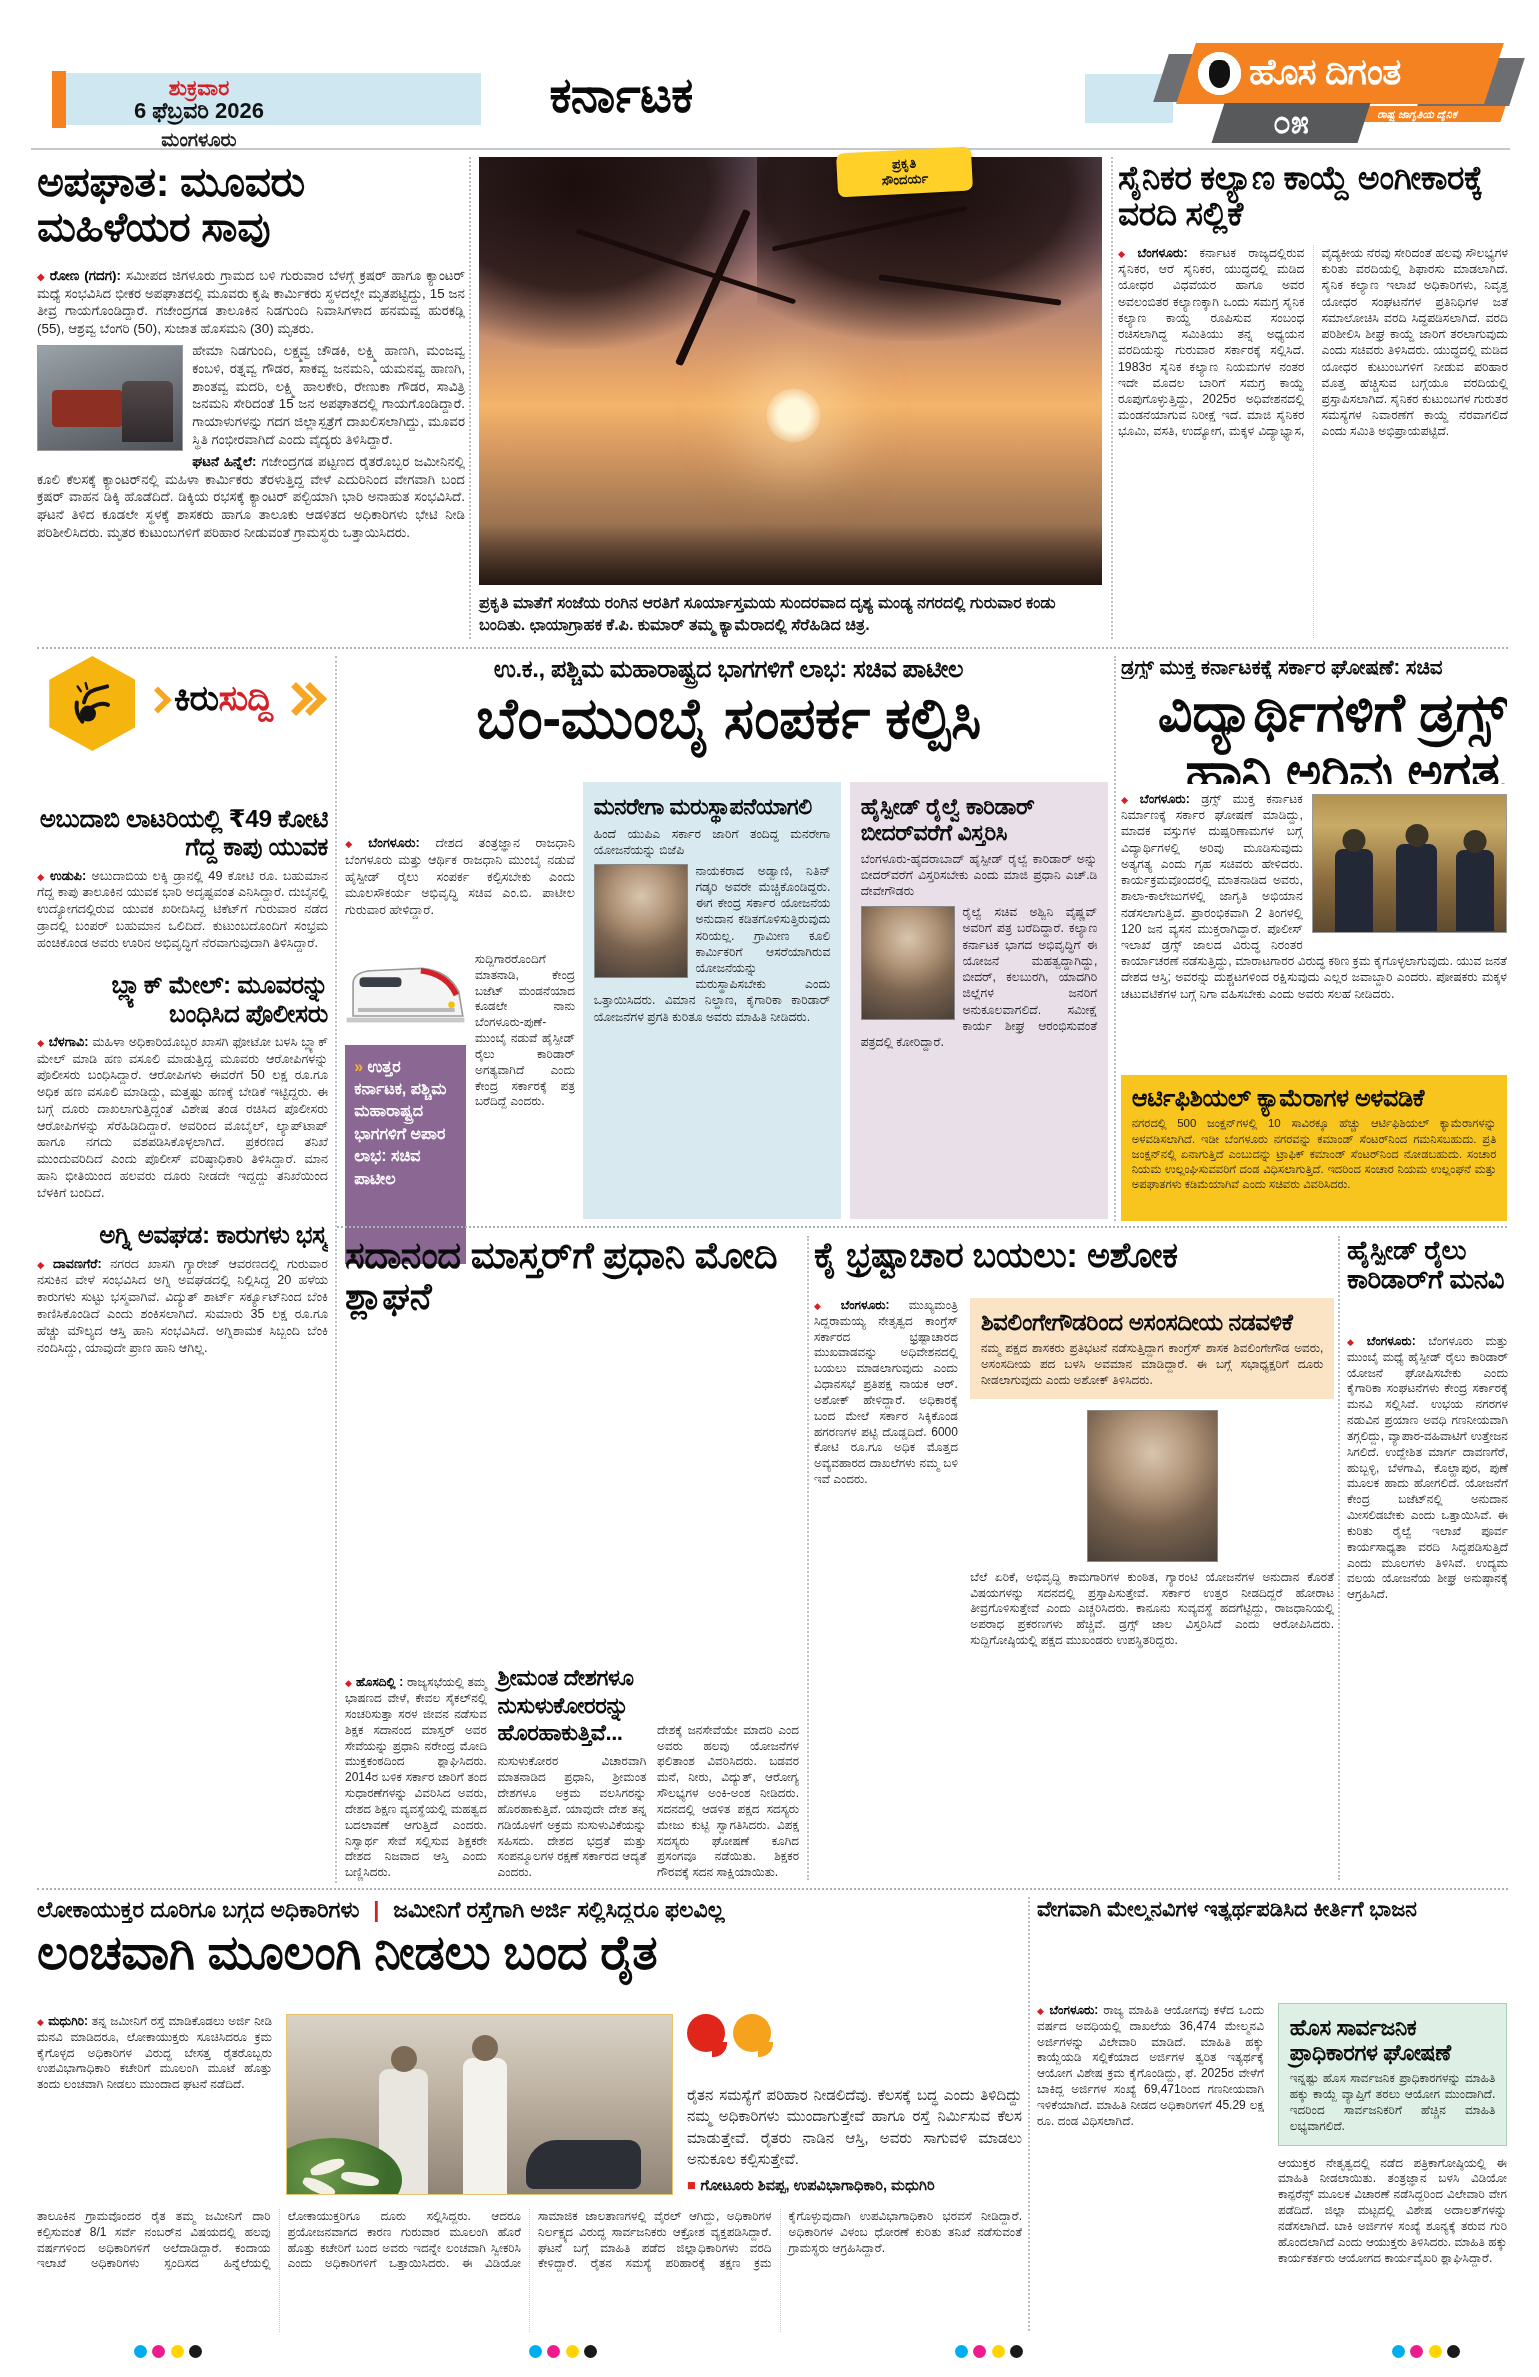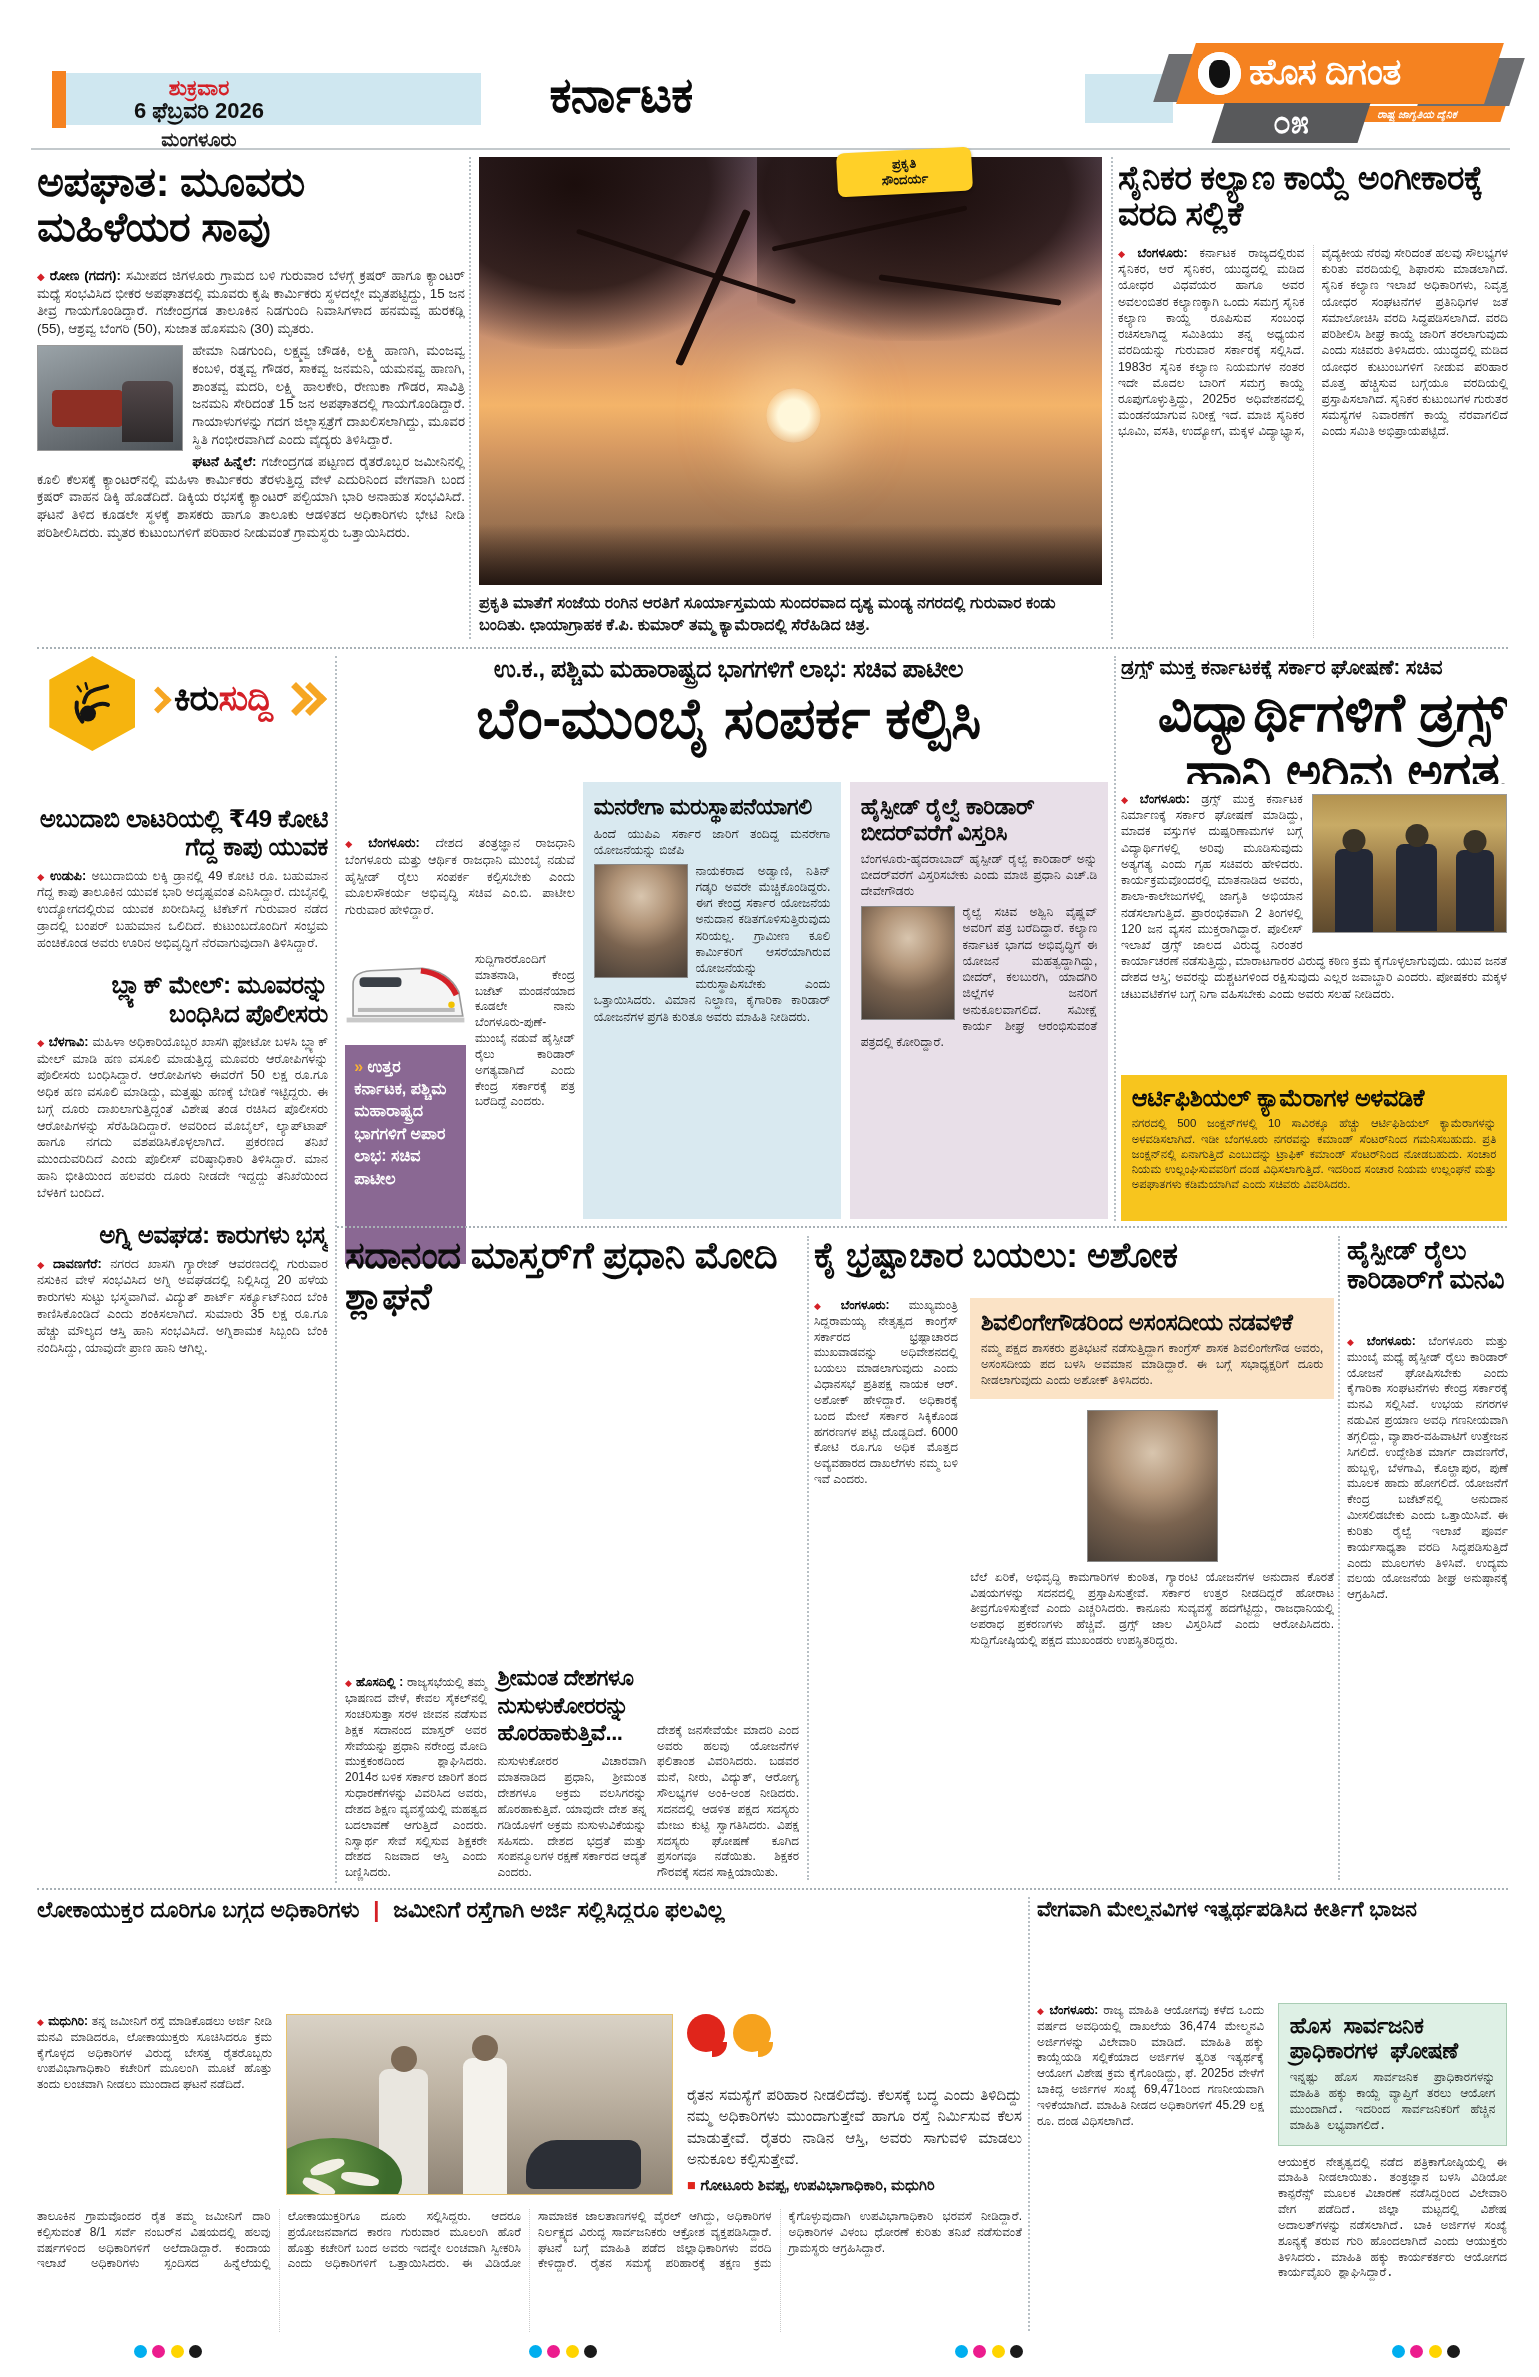--- a/index.html
+++ b/index.html
@@ -267,20 +267,21 @@
     <span class="dia">◆</span><span class="dl">ಬೆಂಗಳೂರು:</span> <span>ಬೆಂಗಳೂರು ಮತ್ತು ಮುಂಬೈ ಮಧ್ಯೆ ಹೈಸ್ಪೀಡ್ ರೈಲು ಕಾರಿಡಾರ್ ಯೋಜನೆ ಘೋಷಿಸಬೇಕು ಎಂದು ಕೈಗಾರಿಕಾ ಸಂಘಟನೆಗಳು ಕೇಂದ್ರ ಸರ್ಕಾರಕ್ಕೆ ಮನವಿ ಸಲ್ಲಿಸಿವೆ. ಉಭಯ ನಗರಗಳ ನಡುವಿನ ಪ್ರಯಾಣ ಅವಧಿ ಗಣನೀಯವಾಗಿ ತಗ್ಗಲಿದ್ದು, ವ್ಯಾಪಾರ-ವಹಿವಾಟಿಗೆ ಉತ್ತೇಜನ ಸಿಗಲಿದೆ. ಉದ್ದೇಶಿತ ಮಾರ್ಗ ದಾವಣಗೆರೆ, ಹುಬ್ಬಳ್ಳಿ, ಬೆಳಗಾವಿ, ಕೊಲ್ಹಾಪುರ, ಪುಣೆ ಮೂಲಕ ಹಾದು ಹೋಗಲಿದೆ. ಯೋಜನೆಗೆ ಕೇಂದ್ರ ಬಜೆಟ್‌ನಲ್ಲಿ ಅನುದಾನ ಮೀಸಲಿಡಬೇಕು ಎಂದು ಒತ್ತಾಯಿಸಿವೆ. ಈ ಕುರಿತು ರೈಲ್ವೆ ಇಲಾಖೆ ಪೂರ್ವ ಕಾರ್ಯಸಾಧ್ಯತಾ ವರದಿ ಸಿದ್ಧಪಡಿಸುತ್ತಿದೆ ಎಂದು ಮೂಲಗಳು ತಿಳಿಸಿವೆ. ಉದ್ಯಮ ವಲಯ ಯೋಜನೆಯ ಶೀಘ್ರ ಅನುಷ್ಠಾನಕ್ಕೆ ಆಗ್ರಹಿಸಿದೆ.</span>
   </div>
 
   <div class="abs hdot" style="left:37px;top:1888px;width:1471px;"></div>
 
   <div class="abs kicker" style="left:37px;top:1897px;width:985px;font-size:22px;white-space:nowrap;overflow:hidden;">
     <span>ಲೋಕಾಯುಕ್ತರ ದೂರಿಗೂ ಬಗ್ಗದ ಅಧಿಕಾರಿಗಳು</span>
     <span style="color:#d42027;font-weight:900;margin:0 7.7px;">|</span>
     <span>ಜಮೀನಿಗೆ ರಸ್ತೆಗಾಗಿ ಅರ್ಜಿ ಸಲ್ಲಿಸಿದ್ದರೂ ಫಲವಿಲ್ಲ</span>
   </div>
+  <div class="abs hl" style="left:37px;top:1927px;width:985px;font-size:48px;height:75px;overflow:hidden;white-space:nowrap;">ಲಂಚವಾಗಿ ಮೂಲಂಗಿ ನೀಡಲು ಬಂದ ರೈತ</div>
 
   <div class="abs ovh" style="left:37px;top:2014px;width:985px;height:183px;display:flex;gap:14px;">
     <div class="bt ovh" style="width:235px;font-size:12px;">
       <span class="dia">◆</span><span class="dl">ಮಧುಗಿರಿ:</span> <span>ತನ್ನ ಜಮೀನಿಗೆ ರಸ್ತೆ ಮಾಡಿಕೊಡಲು ಅರ್ಜಿ ನೀಡಿ ಮನವಿ ಮಾಡಿದರೂ, ಲೋಕಾಯುಕ್ತರು ಸೂಚಿಸಿದರೂ ಕ್ರಮ ಕೈಗೊಳ್ಳದ ಅಧಿಕಾರಿಗಳ ವಿರುದ್ಧ ಬೇಸತ್ತ ರೈತರೊಬ್ಬರು ಉಪವಿಭಾಗಾಧಿಕಾರಿ ಕಚೇರಿಗೆ ಮೂಲಂಗಿ ಮೂಟೆ ಹೊತ್ತು ತಂದು ಲಂಚವಾಗಿ ನೀಡಲು ಮುಂದಾದ ಘಟನೆ ನಡೆದಿದೆ.</span>
     </div>
     <div class="farmer-photo" style="width:385px;height:179px;flex:none;">
       <div class="figure2" style="left:92px;top:54px;width:49px;height:126px;"></div>
       <div class="figure2" style="left:176px;top:43px;width:44px;height:137px;background:#f4f2ec;"></div>
       <div class="veg" style="left:-23px;top:123px;width:138px;height:84px;"></div>
       <div class="radish" style="left:23px;top:146px;width:35px;height:12.3px;transform:rotate(-18deg);"></div>
@@ -301,21 +302,21 @@
   </div>
   <div class="abs ovh cols4 bt" style="left:37px;top:2209px;width:985px;height:123px;font-size:12px;">ತಾಲೂಕಿನ ಗ್ರಾಮವೊಂದರ ರೈತ ತಮ್ಮ ಜಮೀನಿಗೆ ದಾರಿ ಕಲ್ಪಿಸುವಂತೆ 8/1 ಸರ್ವೆ ನಂಬರ್‌ನ ವಿಷಯದಲ್ಲಿ ಹಲವು ವರ್ಷಗಳಿಂದ ಅಧಿಕಾರಿಗಳಿಗೆ ಅಲೆದಾಡಿದ್ದಾರೆ. ಕಂದಾಯ ಇಲಾಖೆ ಅಧಿಕಾರಿಗಳು ಸ್ಪಂದಿಸದ ಹಿನ್ನೆಲೆಯಲ್ಲಿ ಲೋಕಾಯುಕ್ತರಿಗೂ ದೂರು ಸಲ್ಲಿಸಿದ್ದರು. ಆದರೂ ಪ್ರಯೋಜನವಾಗದ ಕಾರಣ ಗುರುವಾರ ಮೂಲಂಗಿ ಹೊರೆ ಹೊತ್ತು ಕಚೇರಿಗೆ ಬಂದ ಅವರು ಇದನ್ನೇ ಲಂಚವಾಗಿ ಸ್ವೀಕರಿಸಿ ಎಂದು ಅಧಿಕಾರಿಗಳಿಗೆ ಒತ್ತಾಯಿಸಿದರು. ಈ ವಿಡಿಯೋ ಸಾಮಾಜಿಕ ಜಾಲತಾಣಗಳಲ್ಲಿ ವೈರಲ್ ಆಗಿದ್ದು, ಅಧಿಕಾರಿಗಳ ನಿರ್ಲಕ್ಷ್ಯದ ವಿರುದ್ಧ ಸಾರ್ವಜನಿಕರು ಆಕ್ರೋಶ ವ್ಯಕ್ತಪಡಿಸಿದ್ದಾರೆ. ಘಟನೆ ಬಗ್ಗೆ ಮಾಹಿತಿ ಪಡೆದ ಜಿಲ್ಲಾಧಿಕಾರಿಗಳು ವರದಿ ಕೇಳಿದ್ದಾರೆ. ರೈತನ ಸಮಸ್ಯೆ ಪರಿಹಾರಕ್ಕೆ ತಕ್ಷಣ ಕ್ರಮ ಕೈಗೊಳ್ಳುವುದಾಗಿ ಉಪವಿಭಾಗಾಧಿಕಾರಿ ಭರವಸೆ ನೀಡಿದ್ದಾರೆ. ಅಧಿಕಾರಿಗಳ ವಿಳಂಬ ಧೋರಣೆ ಕುರಿತು ತನಿಖೆ ನಡೆಸುವಂತೆ ಗ್ರಾಮಸ್ಥರು ಆಗ್ರಹಿಸಿದ್ದಾರೆ.</div>
 
   <div class="abs vdot" style="left:1028px;top:1897px;height:434px;"></div>
 
   <div class="abs kicker" style="left:1037px;top:1897px;width:470px;font-size:21px;white-space:nowrap;overflow:hidden;">ವೇಗವಾಗಿ ಮೇಲ್ಮನವಿಗಳ ಇತ್ಯರ್ಥಪಡಿಸಿದ ಕೀರ್ತಿಗೆ ಭಾಜನ</div>
   <div class="abs ovh" style="left:1037px;top:2003px;width:470px;height:328px;display:flex;gap:14px;">
     <div class="bt" style="width:227px;font-size:12px;">
       <span class="dia">◆</span><span class="dl">ಬೆಂಗಳೂರು:</span> <span>ರಾಜ್ಯ ಮಾಹಿತಿ ಆಯೋಗವು ಕಳೆದ ಒಂದು ವರ್ಷದ ಅವಧಿಯಲ್ಲಿ ದಾಖಲೆಯ 36,474 ಮೇಲ್ಮನವಿ ಅರ್ಜಿಗಳನ್ನು ವಿಲೇವಾರಿ ಮಾಡಿದೆ. ಮಾಹಿತಿ ಹಕ್ಕು ಕಾಯ್ದೆಯಡಿ ಸಲ್ಲಿಕೆಯಾದ ಅರ್ಜಿಗಳ ತ್ವರಿತ ಇತ್ಯರ್ಥಕ್ಕೆ ಆಯೋಗ ವಿಶೇಷ ಕ್ರಮ ಕೈಗೊಂಡಿದ್ದು, ಫೆ. 2025ರ ವೇಳೆಗೆ ಬಾಕಿದ್ದ ಅರ್ಜಿಗಳ ಸಂಖ್ಯೆ 69,471ರಿಂದ ಗಣನೀಯವಾಗಿ ಇಳಿಕೆಯಾಗಿದೆ. ಮಾಹಿತಿ ನೀಡದ ಅಧಿಕಾರಿಗಳಿಗೆ 45.29 ಲಕ್ಷ ರೂ. ದಂಡ ವಿಧಿಸಲಾಗಿದೆ.</span>
     </div>
-    <div style="flex:1;font-family:Liberation Mono, monospace;">
+    <div style="flex:1;">
       <div class="box-green" style="padding:10.7px;box-sizing:border-box;">
         <div class="box-title" style="font-size:22px;">ಹೊಸ ಸಾರ್ವಜನಿಕ ಪ್ರಾಧಿಕಾರಗಳ ಘೋಷಣೆ</div>
         <p class="bt" style="margin:0;font-size:12px;">ಇನ್ನಷ್ಟು ಹೊಸ ಸಾರ್ವಜನಿಕ ಪ್ರಾಧಿಕಾರಗಳನ್ನು ಮಾಹಿತಿ ಹಕ್ಕು ಕಾಯ್ದೆ ವ್ಯಾಪ್ತಿಗೆ ತರಲು ಆಯೋಗ ಮುಂದಾಗಿದೆ. ಇದರಿಂದ ಸಾರ್ವಜನಿಕರಿಗೆ ಹೆಚ್ಚಿನ ಮಾಹಿತಿ ಲಭ್ಯವಾಗಲಿದೆ.</p>
       </div>
       <div class="bt" style="font-size:12px;margin-top:9.2px;">ಆಯುಕ್ತರ ನೇತೃತ್ವದಲ್ಲಿ ನಡೆದ ಪತ್ರಿಕಾಗೋಷ್ಠಿಯಲ್ಲಿ ಈ ಮಾಹಿತಿ ನೀಡಲಾಯಿತು. ತಂತ್ರಜ್ಞಾನ ಬಳಸಿ ವಿಡಿಯೋ ಕಾನ್ಫರೆನ್ಸ್ ಮೂಲಕ ವಿಚಾರಣೆ ನಡೆಸಿದ್ದರಿಂದ ವಿಲೇವಾರಿ ವೇಗ ಪಡೆದಿದೆ. ಜಿಲ್ಲಾ ಮಟ್ಟದಲ್ಲಿ ವಿಶೇಷ ಅದಾಲತ್‌ಗಳನ್ನು ನಡೆಸಲಾಗಿದೆ. ಬಾಕಿ ಅರ್ಜಿಗಳ ಸಂಖ್ಯೆ ಶೂನ್ಯಕ್ಕೆ ತರುವ ಗುರಿ ಹೊಂದಲಾಗಿದೆ ಎಂದು ಆಯುಕ್ತರು ತಿಳಿಸಿದರು. ಮಾಹಿತಿ ಹಕ್ಕು ಕಾರ್ಯಕರ್ತರು ಆಯೋಗದ ಕಾರ್ಯವೈಖರಿ ಶ್ಲಾಘಿಸಿದ್ದಾರೆ.</div>
     </div>
   </div>
 
   <div class="abs" style="left:134px;top:2345px;">
     <span class="dot" style="background:#00aeef;"></span><span class="dot" style="background:#ec1c8e;"></span><span class="dot" style="background:#ffd400;"></span><span class="dot" style="background:#1a1a1a;"></span>

